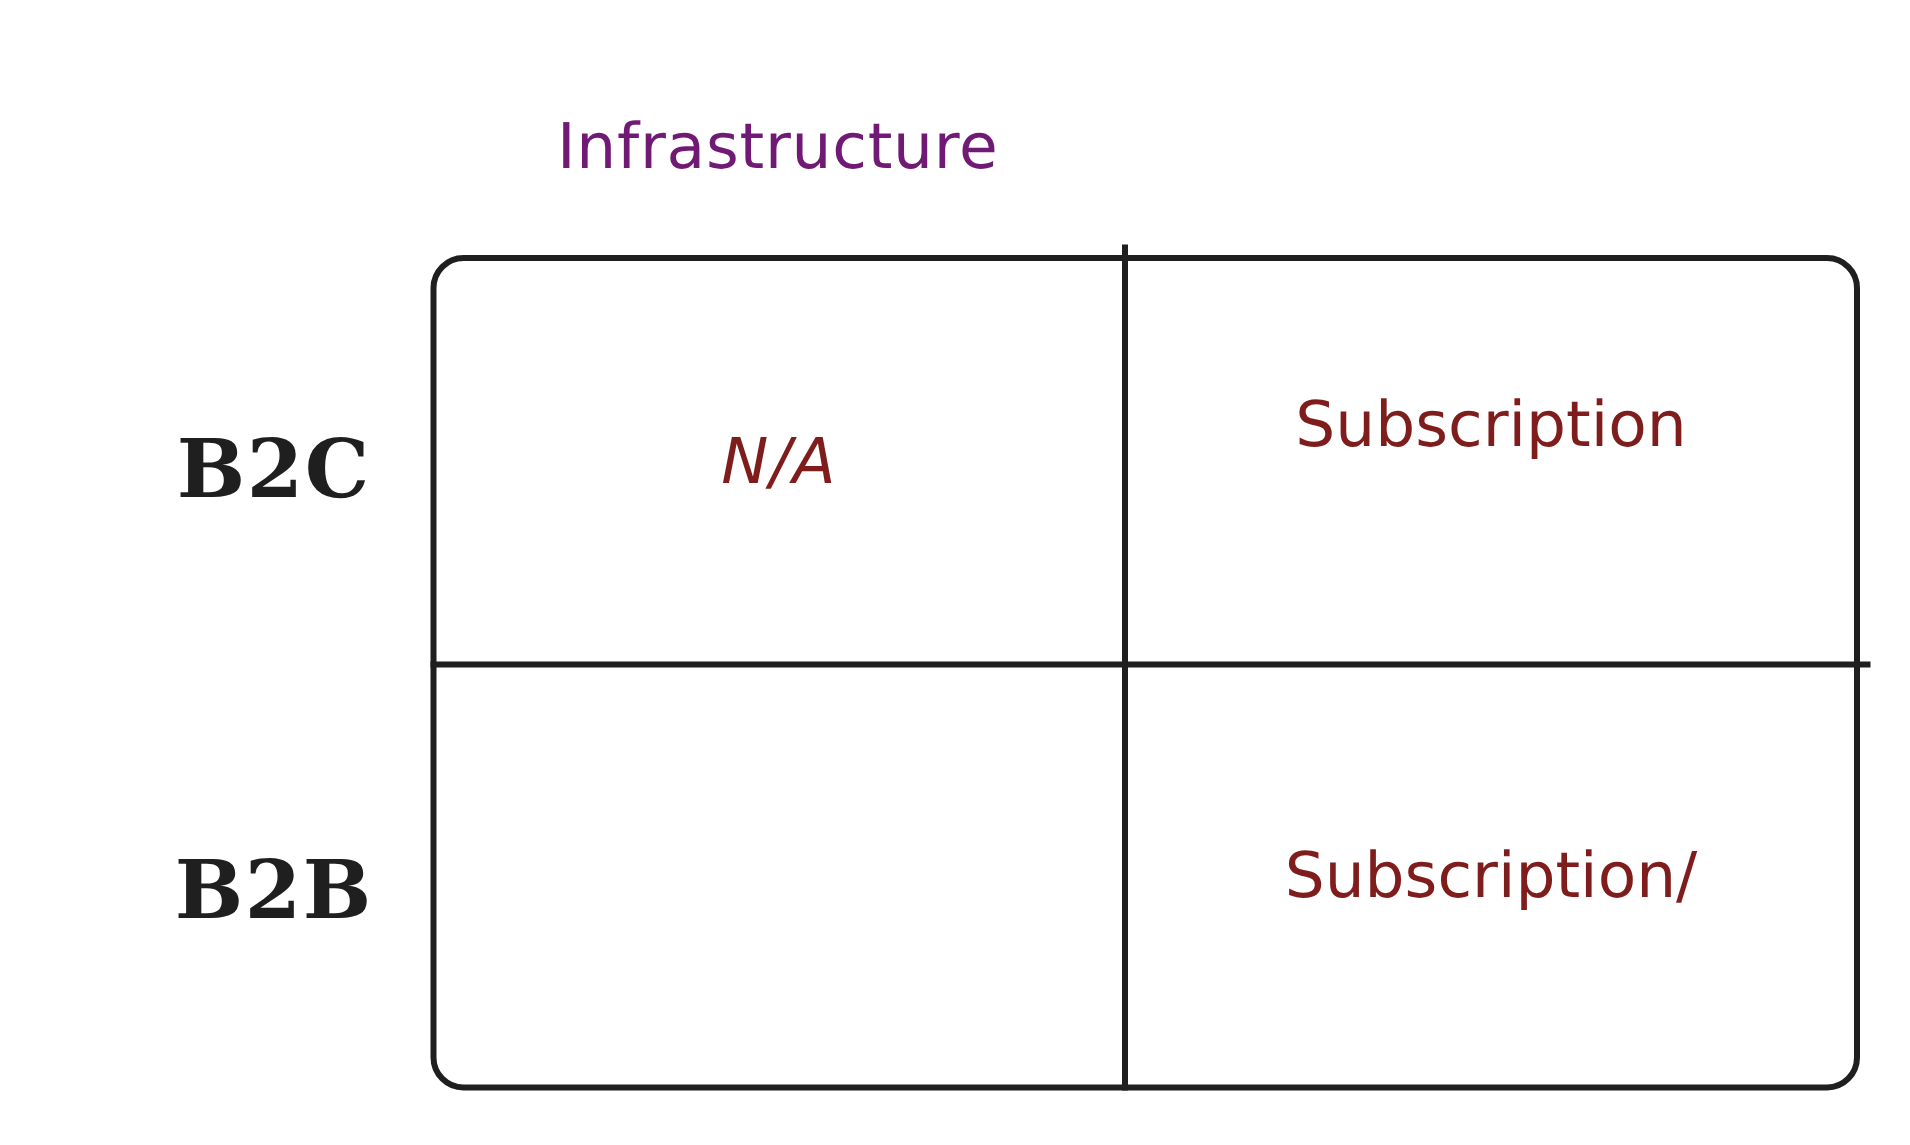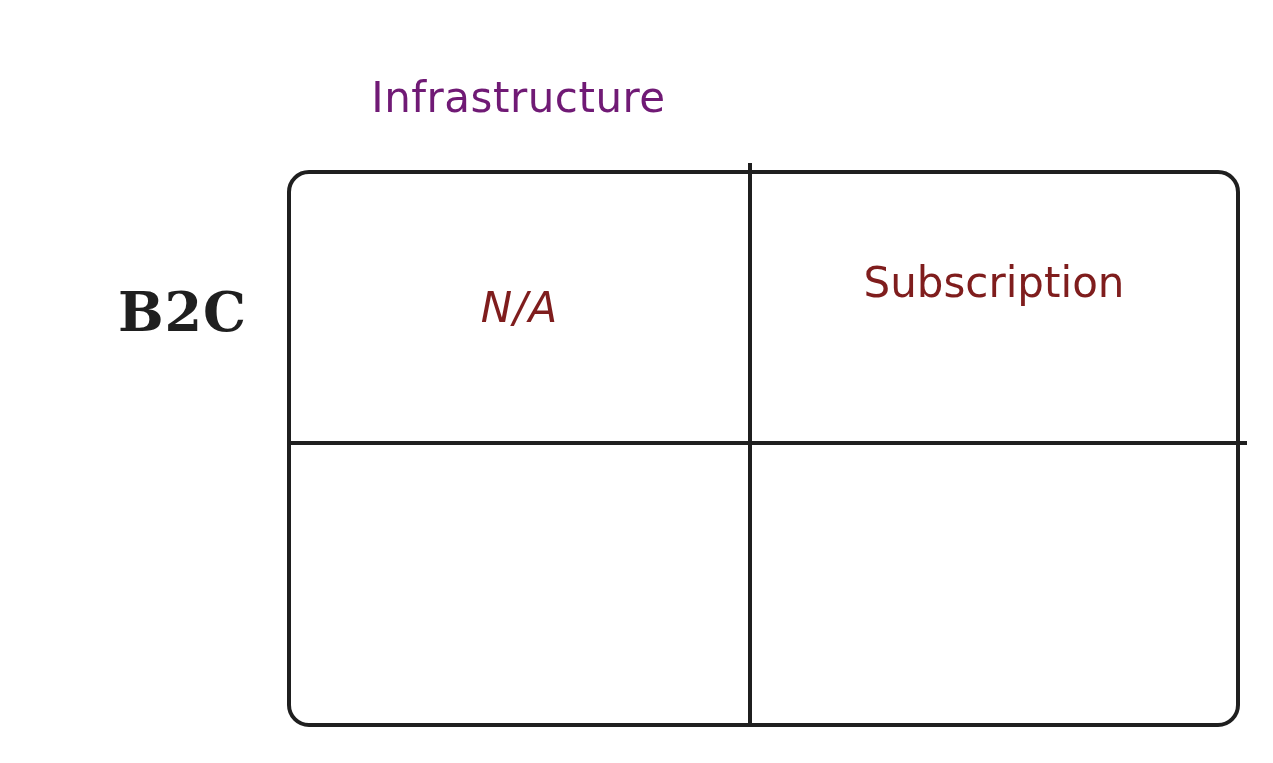--- a/index.html
+++ b/index.html
@@ -123,32 +123,36 @@
 
   <div class="col-header" id="header-infrastructure">
     <span>Infrastructure</span>
   </div>
 
 
   <div class="row-label" id="row-label-b2c">
     <span>B2C</span>
   </div>
 
+  <div class="row-label" id="row-label-b2b">
+    <span>B2B</span>
+  </div>
 
   <div id="matrix-box"></div>
   <div id="divider-vertical"></div>
   <div id="divider-horizontal"></div>
 
   <div class="cell" id="cell-b2c-infrastructure">
     <span class="cell-text">N/A</span>
   </div>
 
   <div class="cell" id="cell-b2c-application">
     <span class="cell-text">Subscription</span>
   </div>
 
 
   <div class="cell" id="cell-b2b-application">
     <div>
+      <span class="cell-text">Subscription/</span>
     </div>
   </div>
 
 </div>
 
 </body></html>

